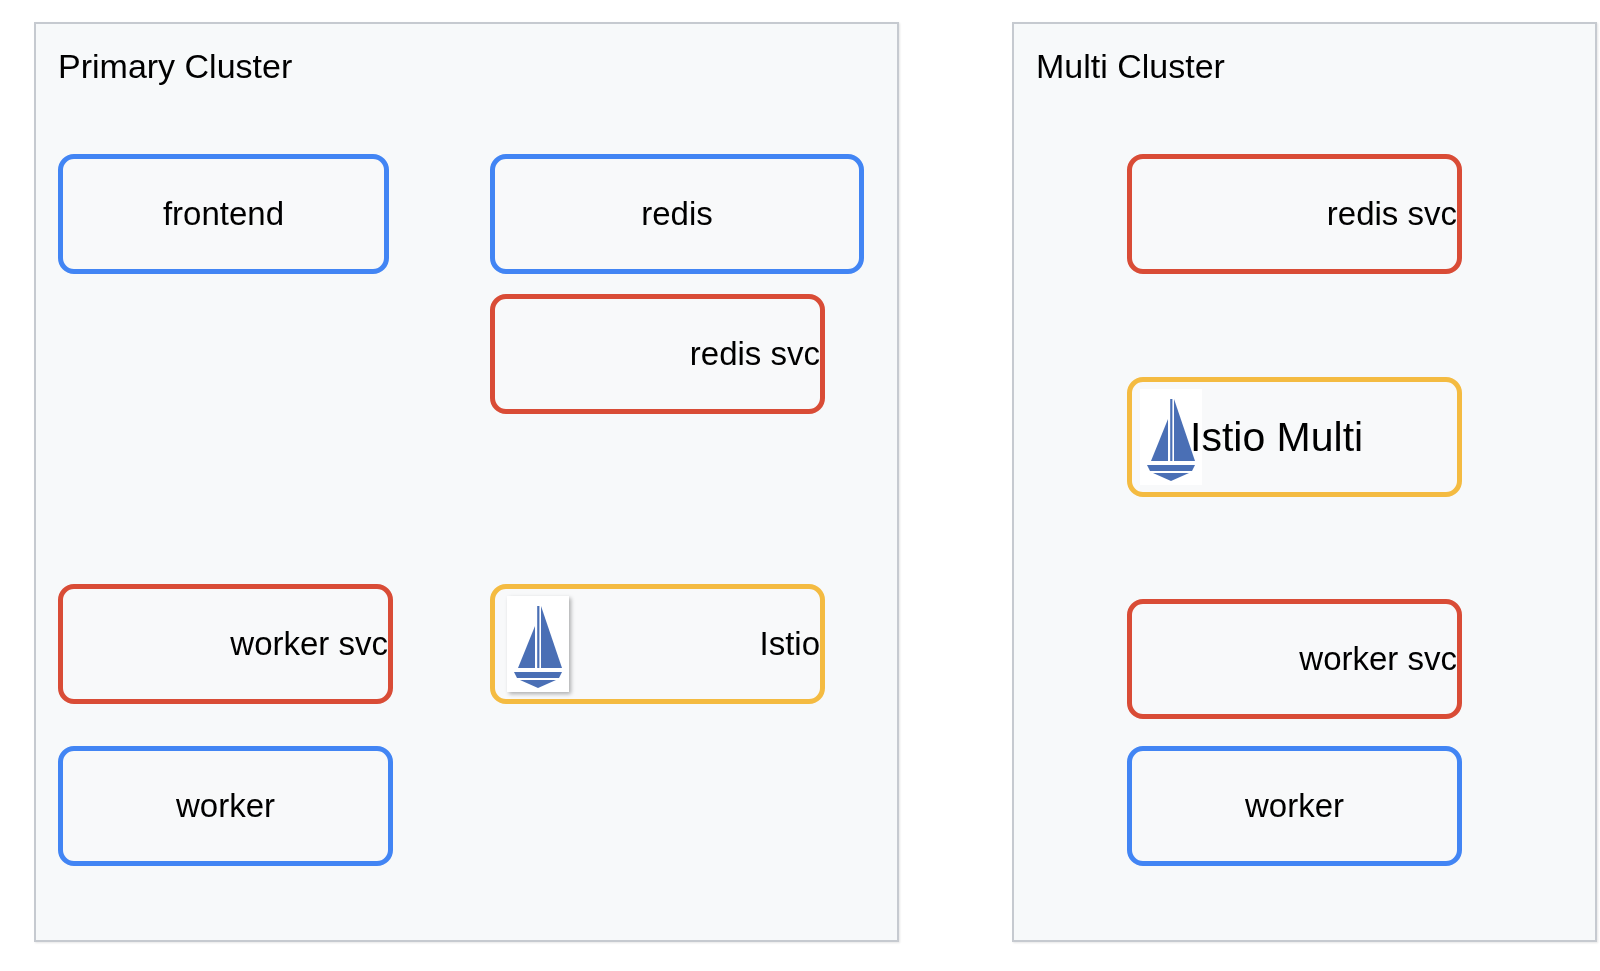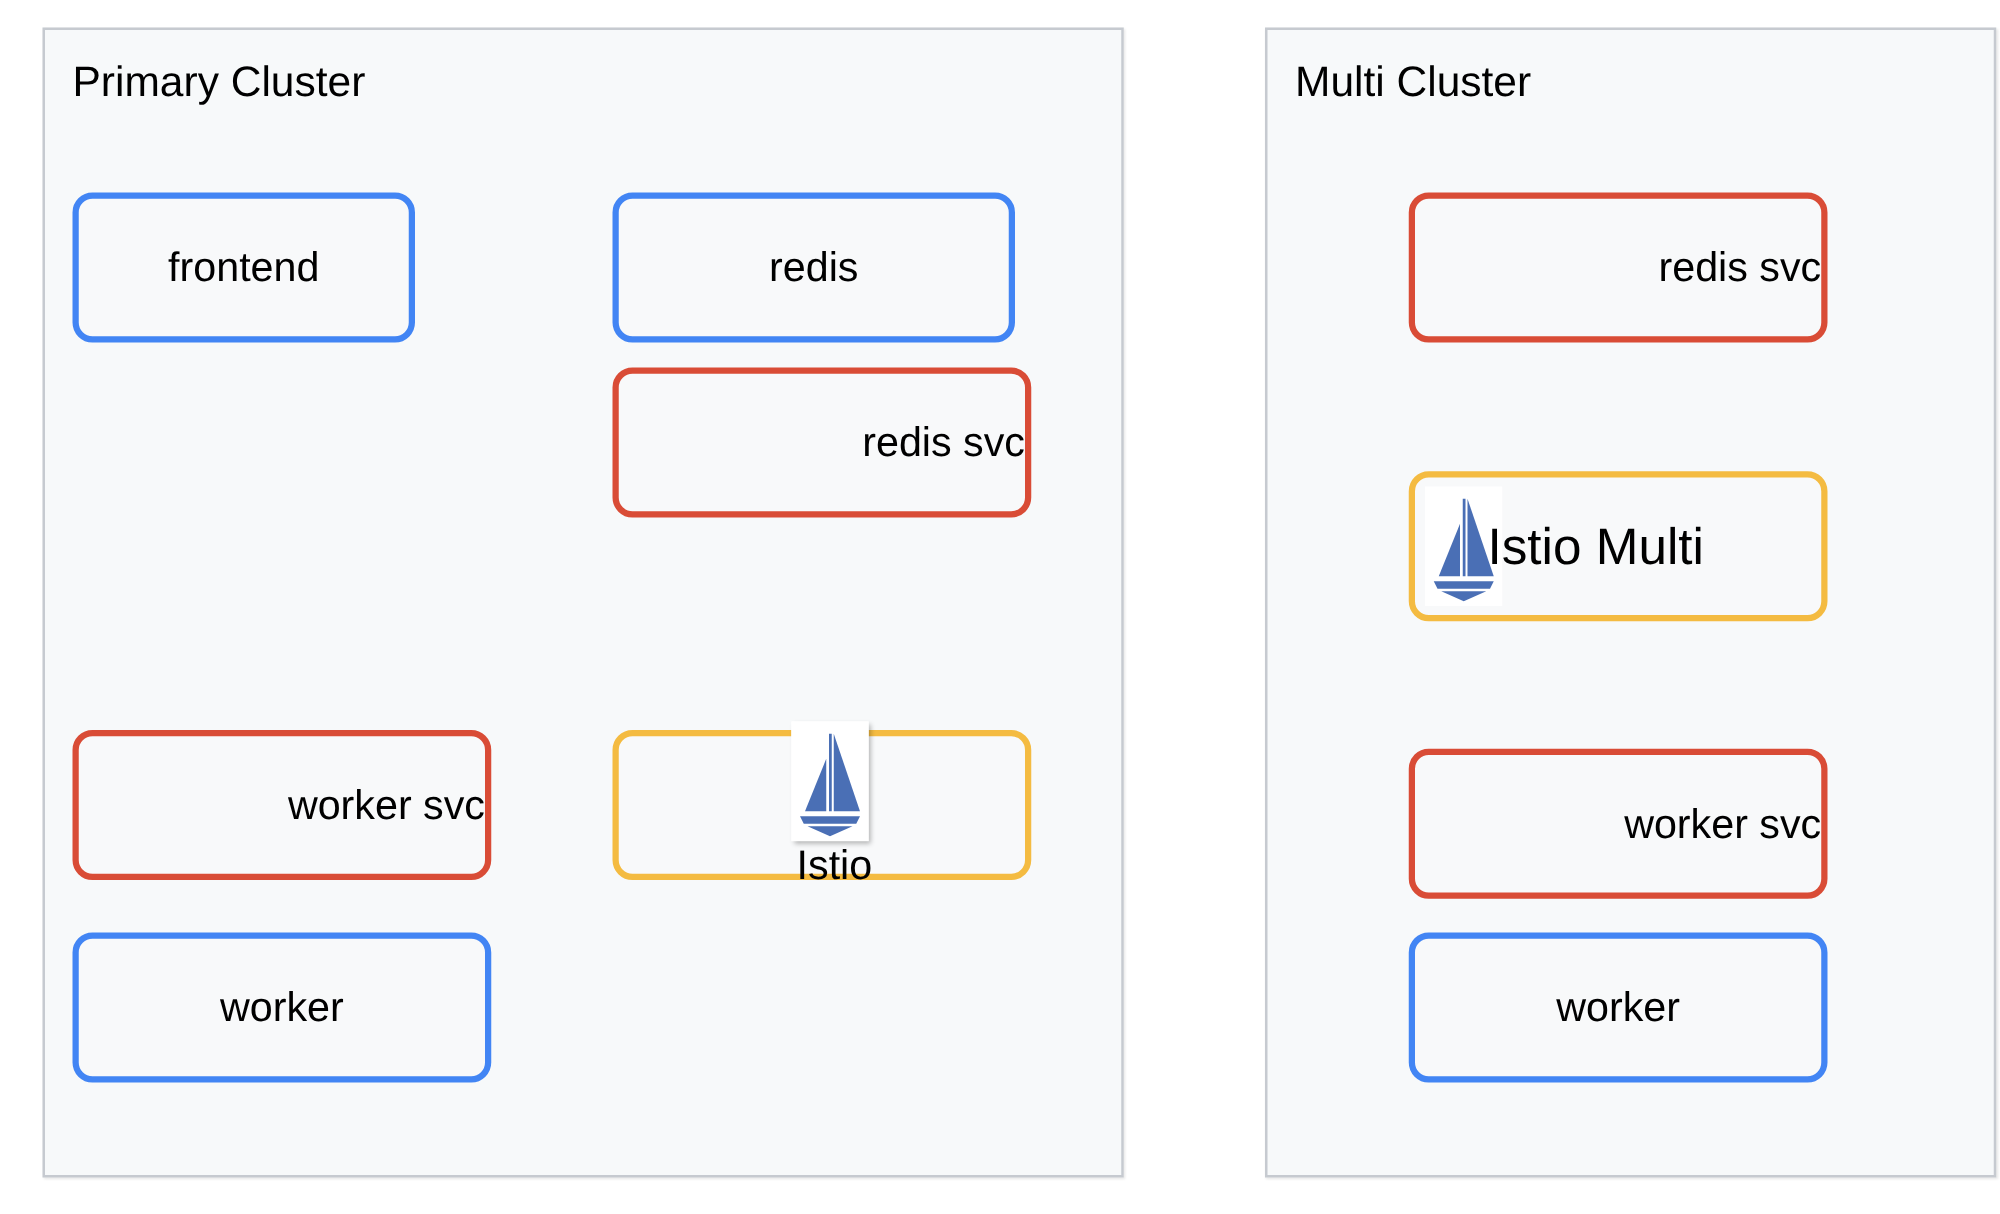--- a/index.html
+++ b/index.html
@@ -60,23 +60,22 @@
   .node-label {
     font-size: 33px;
     line-height: 38px;
     color: #000000;
     white-space: nowrap;
     font-weight: 400;
   }
 
   
   .node.with-icon {
-    justify-content: center;
+    justify-content: space-between;
     padding-left: 12px;
-    flex-direction: column;
   }
 
   .istio-logo {
     position: relative;
     width: 62px;
     height: 96px;
     background: #ffffff;
     box-shadow: 2px 2px 4px rgba(0,0,0,0.30);
     flex: 0 0 auto;
     overflow: hidden;
@@ -111,25 +110,25 @@
 </style>
 </head>
 <body>
 
 <div id="canvas">
 
   <div class="cluster" style="left:22px; top:22px; width:865px; height:920px;">
 
     <div class="cluster-title">Primary Cluster</div>
 
-    <div class="node blue" style="left:22px; top:130px; width:274px; height:120px;">
+    <div class="node blue" style="left:22px; top:130px; width:331px; height:120px;">
       <span class="node-label">frontend</span>
     </div>
 
-    <div class="node blue" style="left:454px; top:130px; width:322px; height:120px;">
+    <div class="node blue" style="left:454px; top:130px; width:374px; height:120px;">
       <span class="node-label">redis</span>
     </div>
 
 
     <div class="node red" style="left:454px; top:270px; width:335px; height:120px;">
       <span class="node-label">redis svc</span>
     </div>
 
     <div class="node red" style="left:22px; top:560px; width:335px; height:120px;">
       <span class="node-label">worker svc</span>

